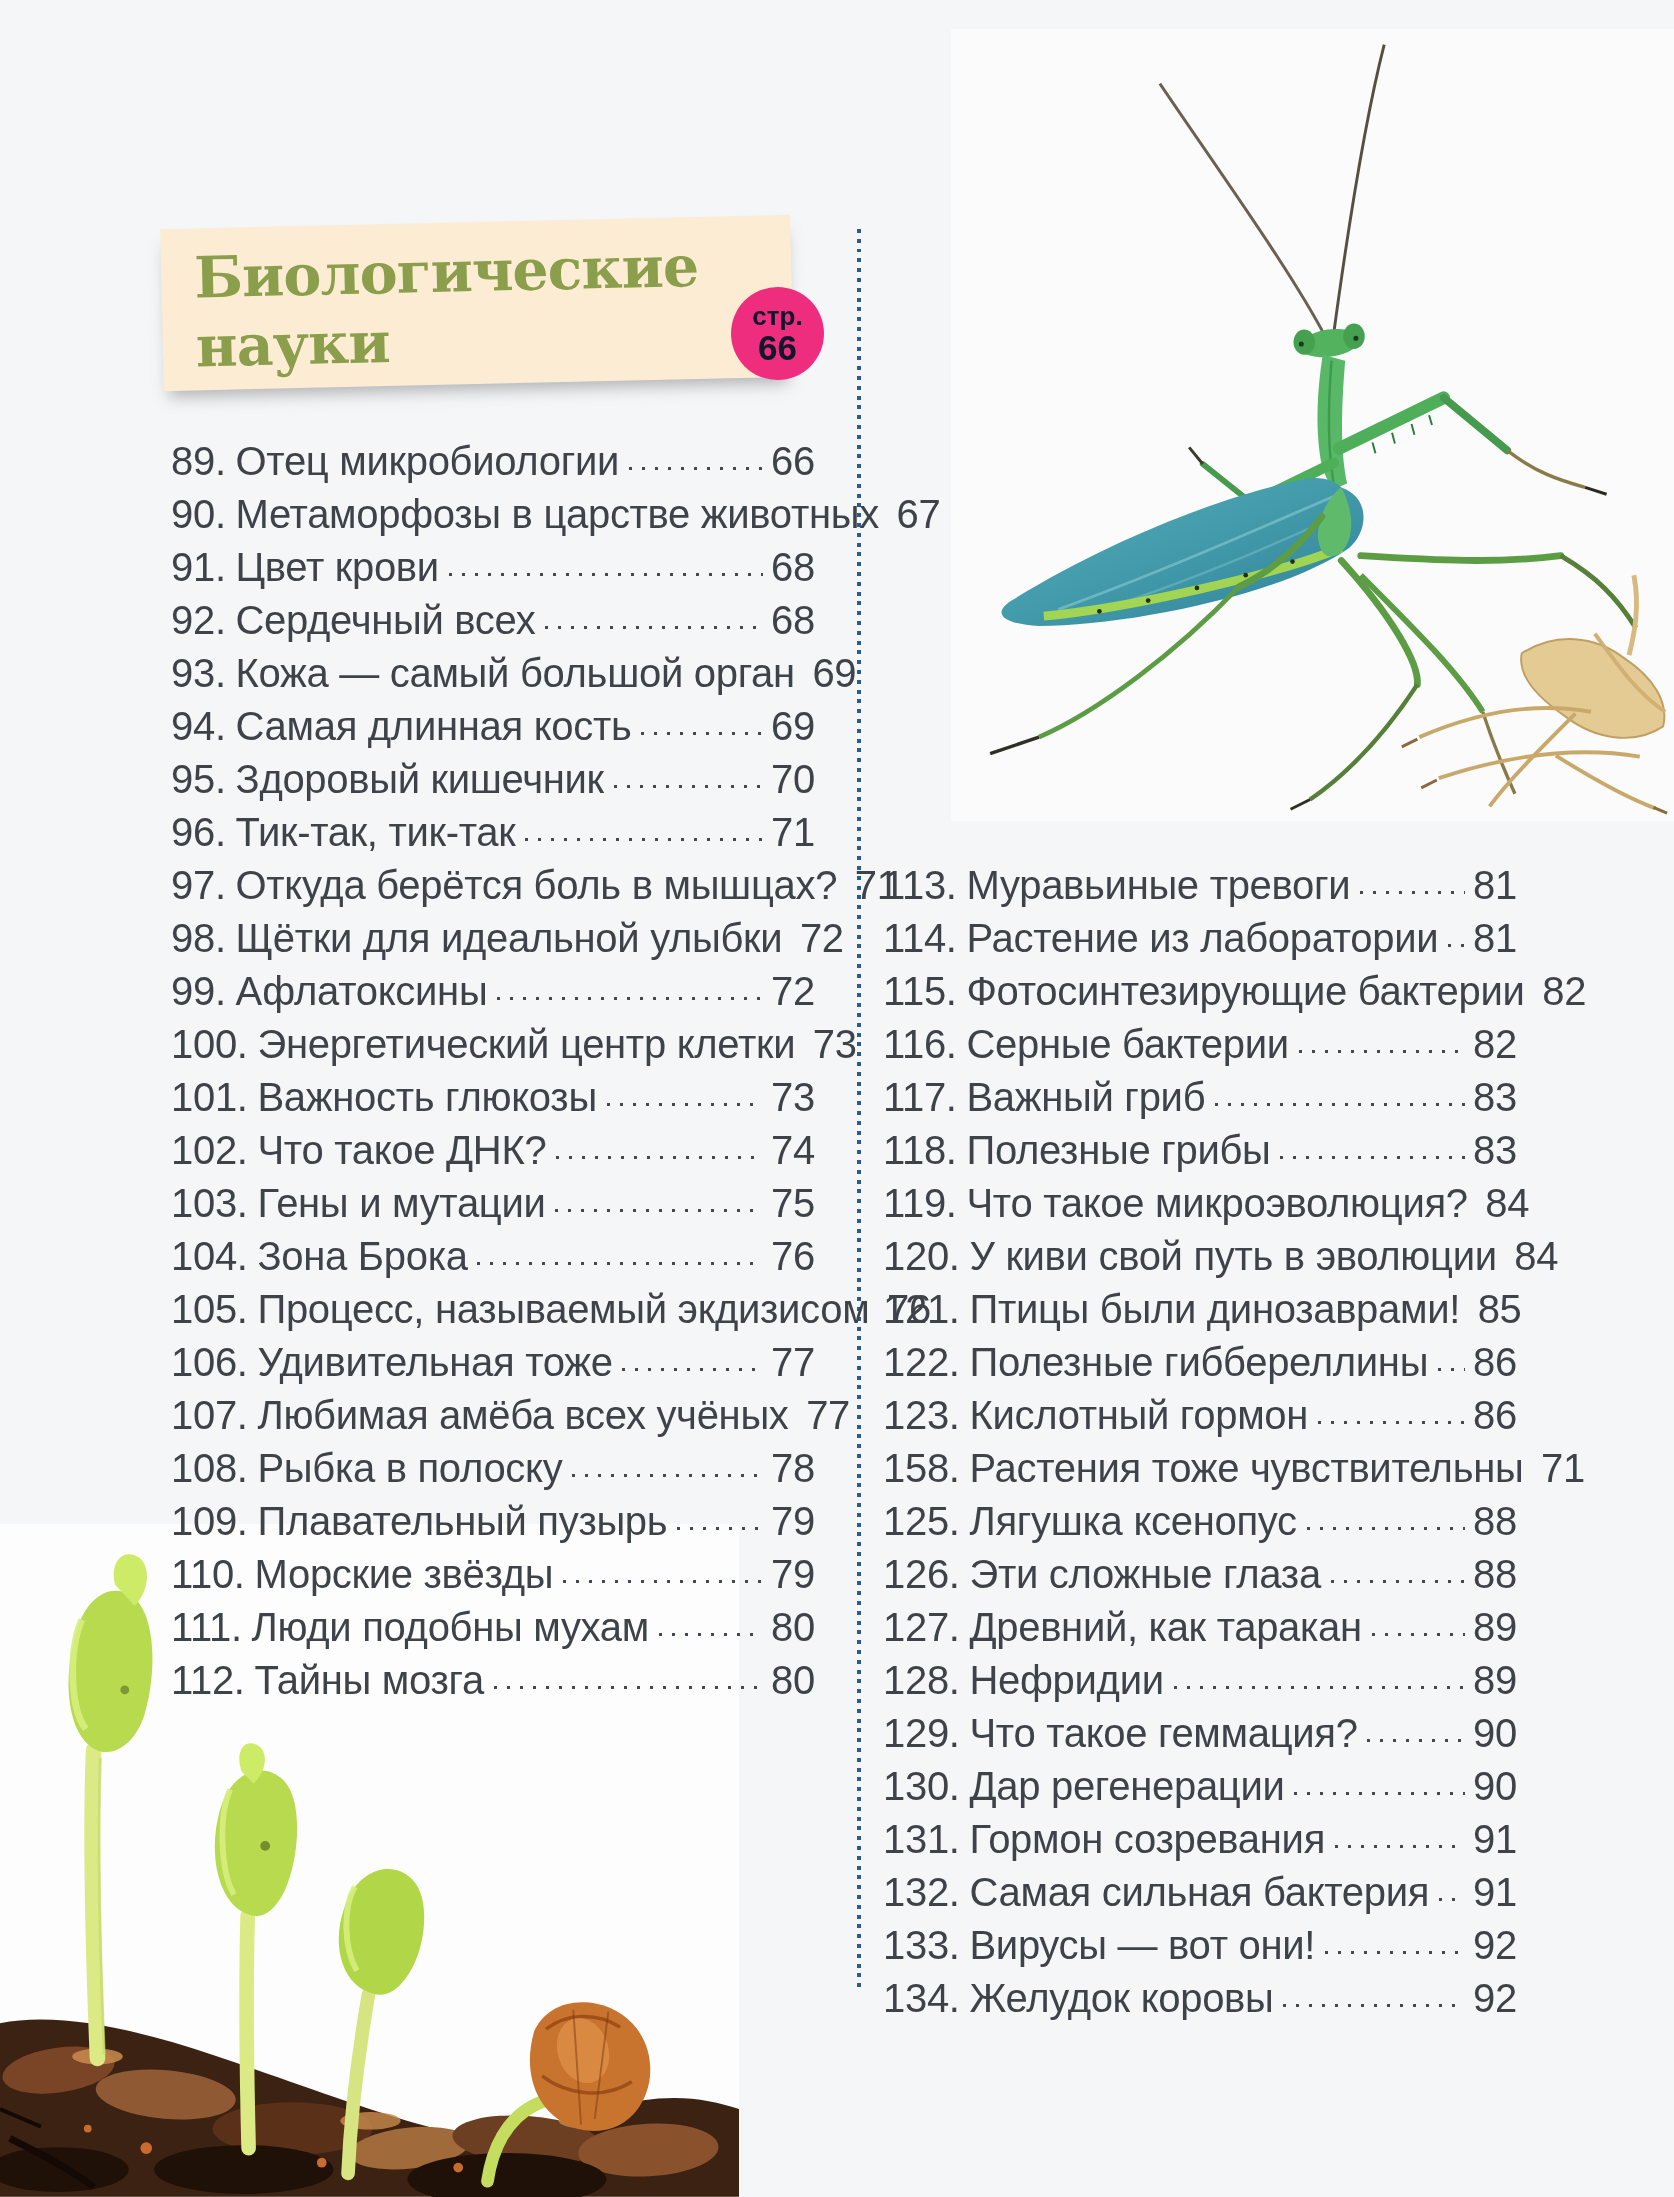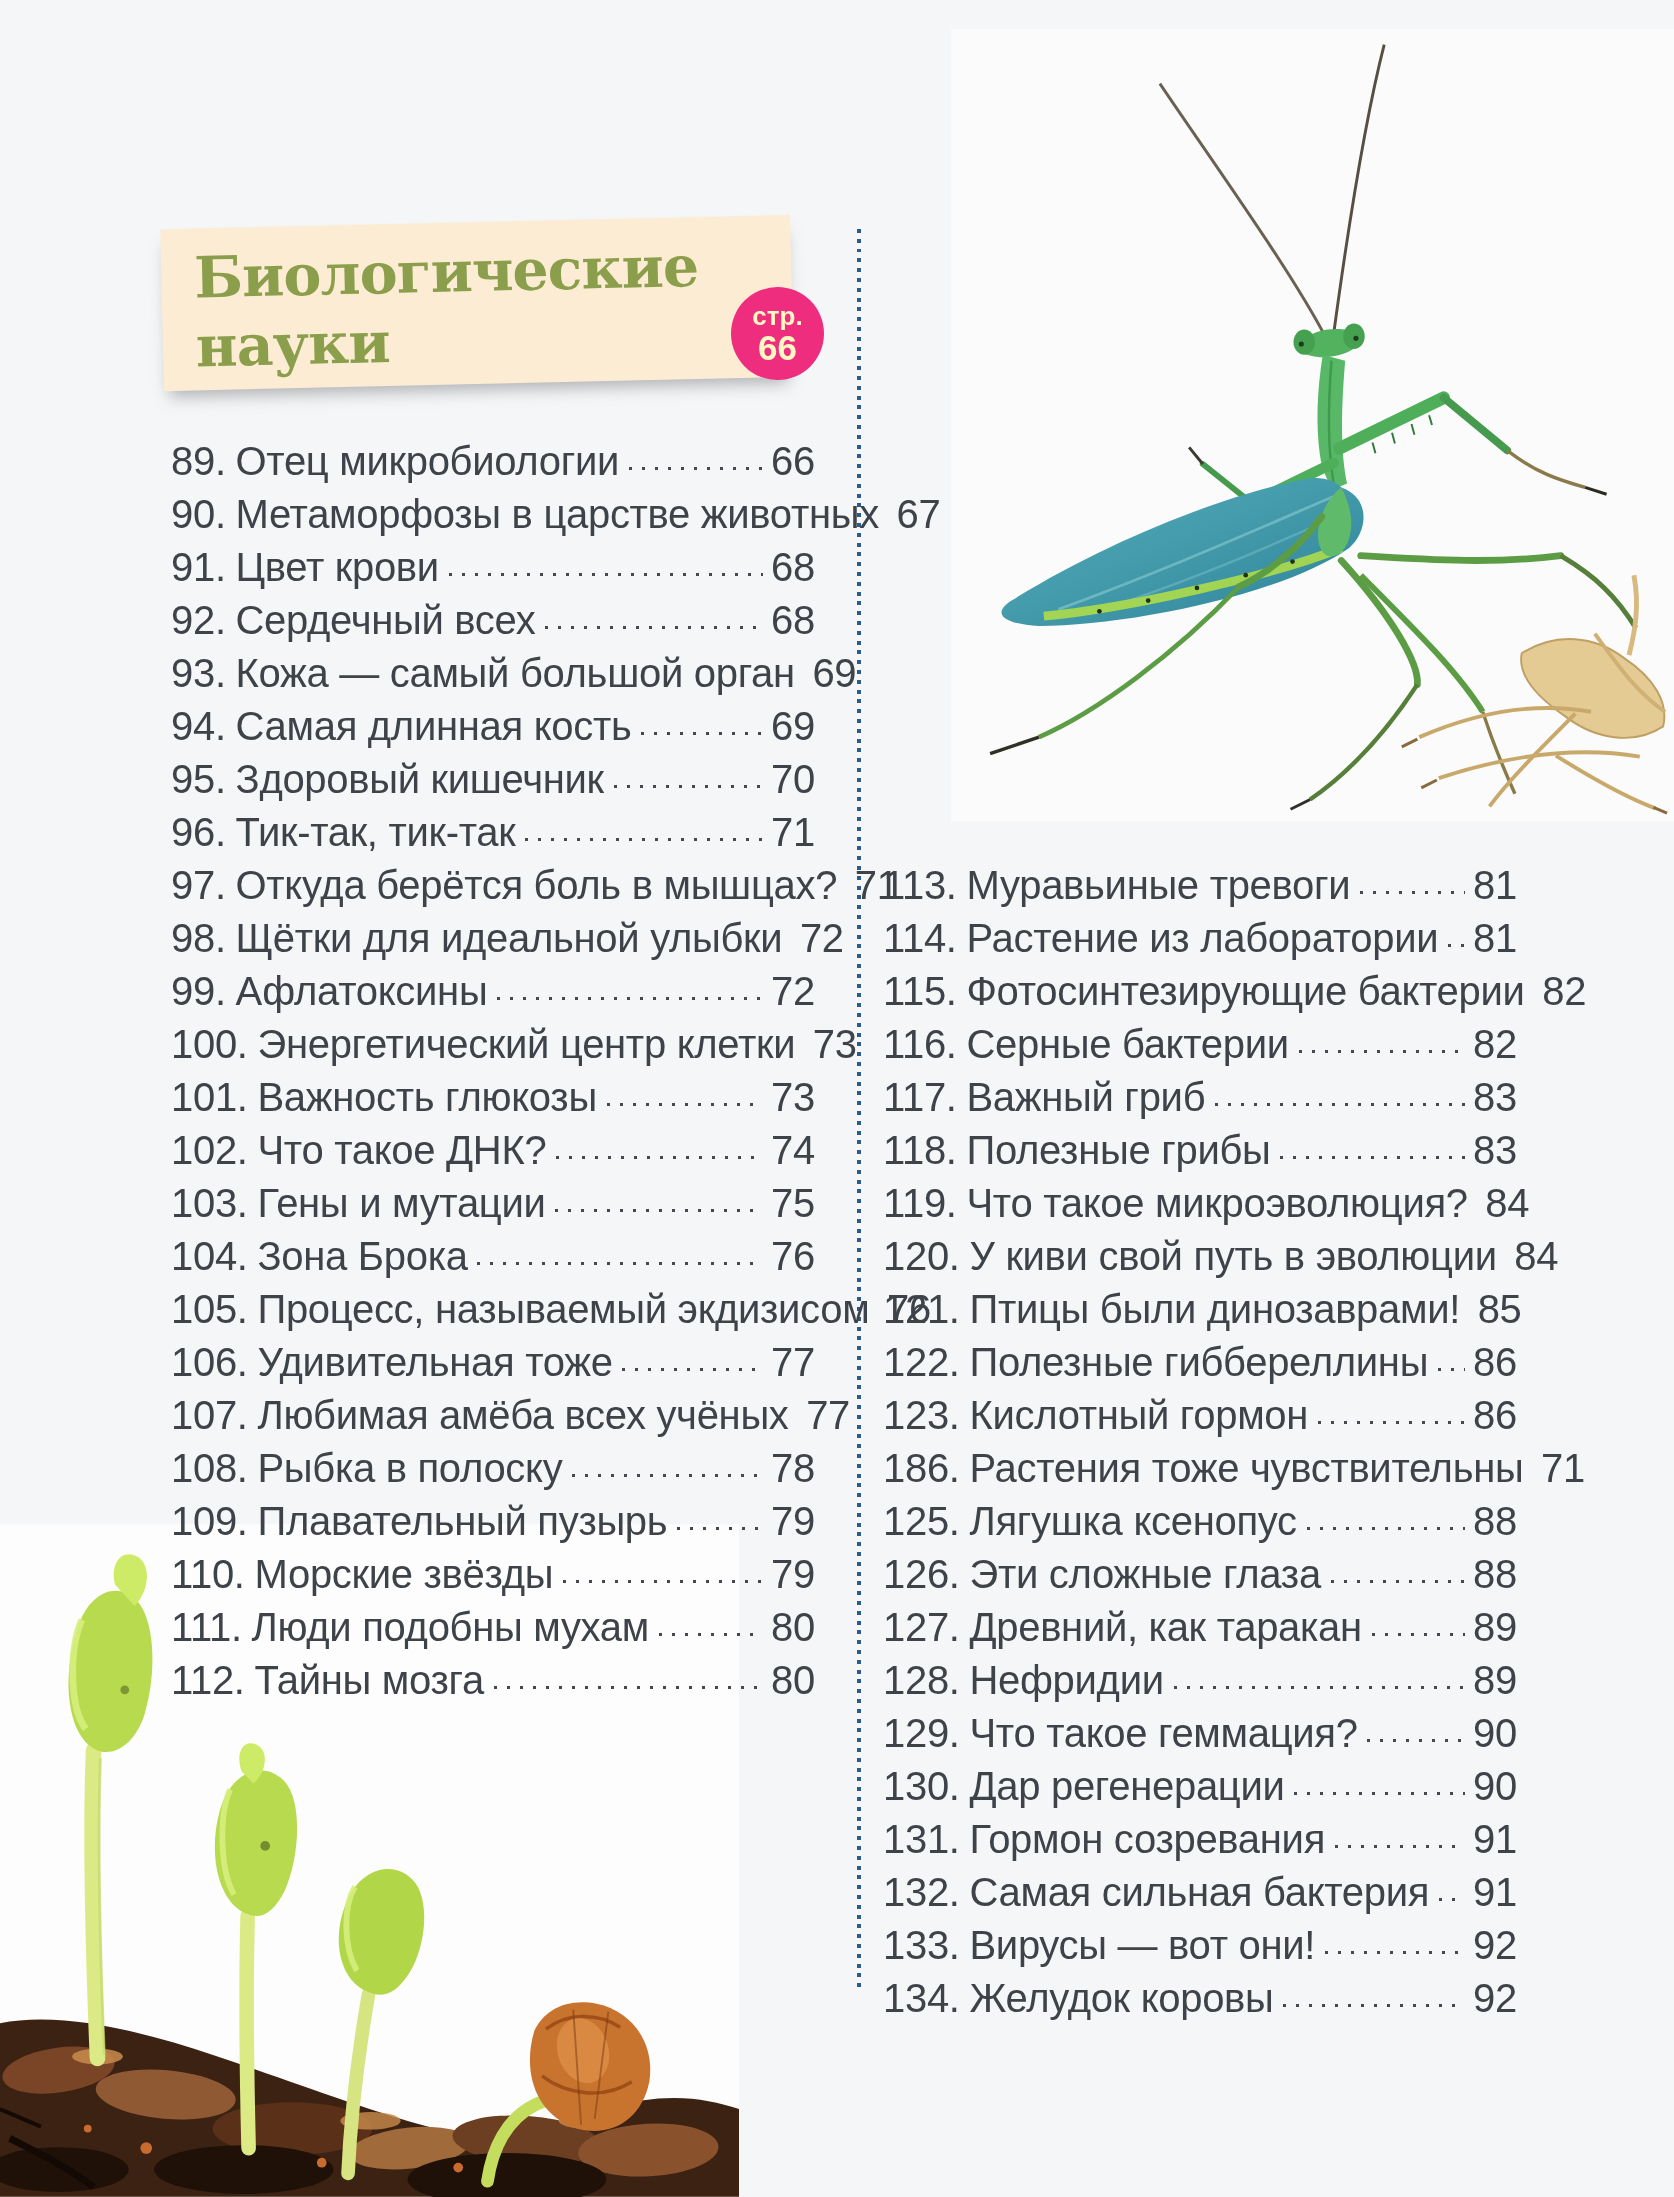--- a/index.html
+++ b/index.html
@@ -34,21 +34,21 @@
     letter-spacing: -1px;
   }
   .page-badge {
     position: absolute;
     left: 731px; top: 287px;
     width: 93px; height: 93px;
     border-radius: 50%;
     z-index: 4;
     display: flex; flex-direction: column;
     align-items: center; justify-content: center;
-    color: #fef9c3;
+    color: #0f172a;
     font-weight: bold;
     text-align: center;
   }
   .page-badge .badge-label { font-size: 26px; line-height: 27px; }
   .page-badge .badge-page  { font-size: 35px; line-height: 35px; }
 
   
   .divider {
     position: absolute;
     left: 857px; top: 229px;
@@ -451,21 +451,21 @@
     </div>
 
     <div class="toc-row">
       <span class="toc-num">123.</span>
       <span class="toc-title">Кислотный гормон</span>
       <span class="toc-leader"></span>
       <span class="toc-page">86</span>
     </div>
 
     <div class="toc-row">
-      <span class="toc-num">186.</span>
+      <span class="toc-num">158.</span>
       <span class="toc-title">Растения тоже чувствительны</span>
       <span class="toc-leader"></span>
       <span class="toc-page">71</span>
     </div>
 
     <div class="toc-row">
       <span class="toc-num">125.</span>
       <span class="toc-title">Лягушка ксенопус</span>
       <span class="toc-leader"></span>
       <span class="toc-page">88</span>

